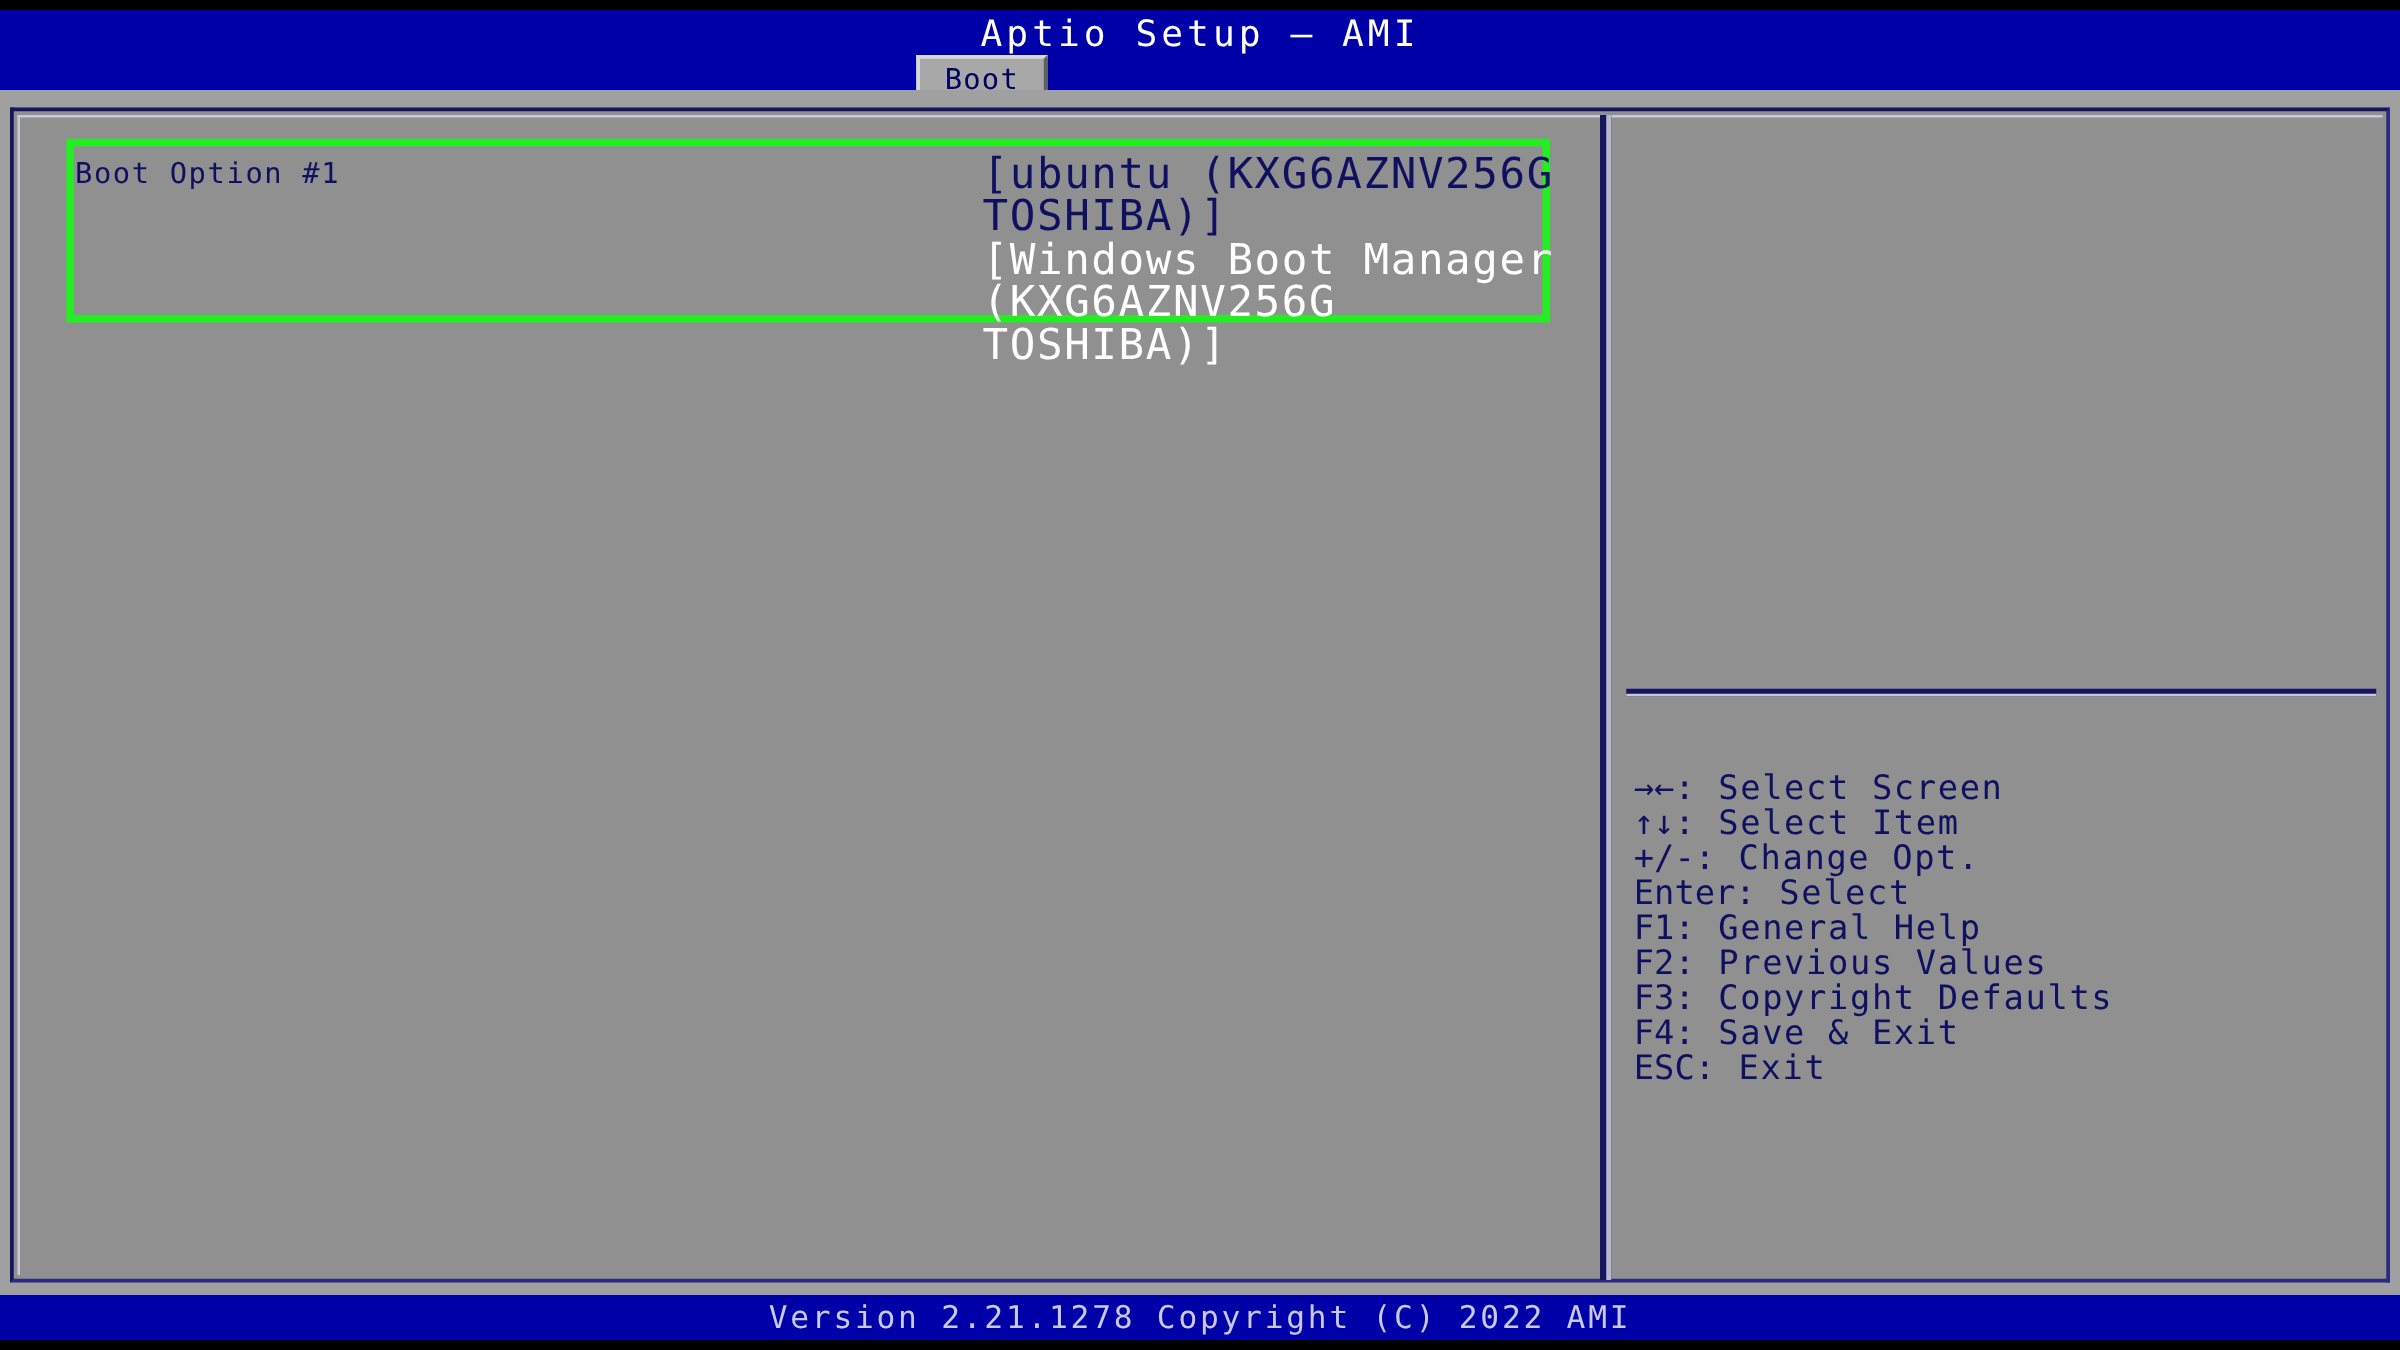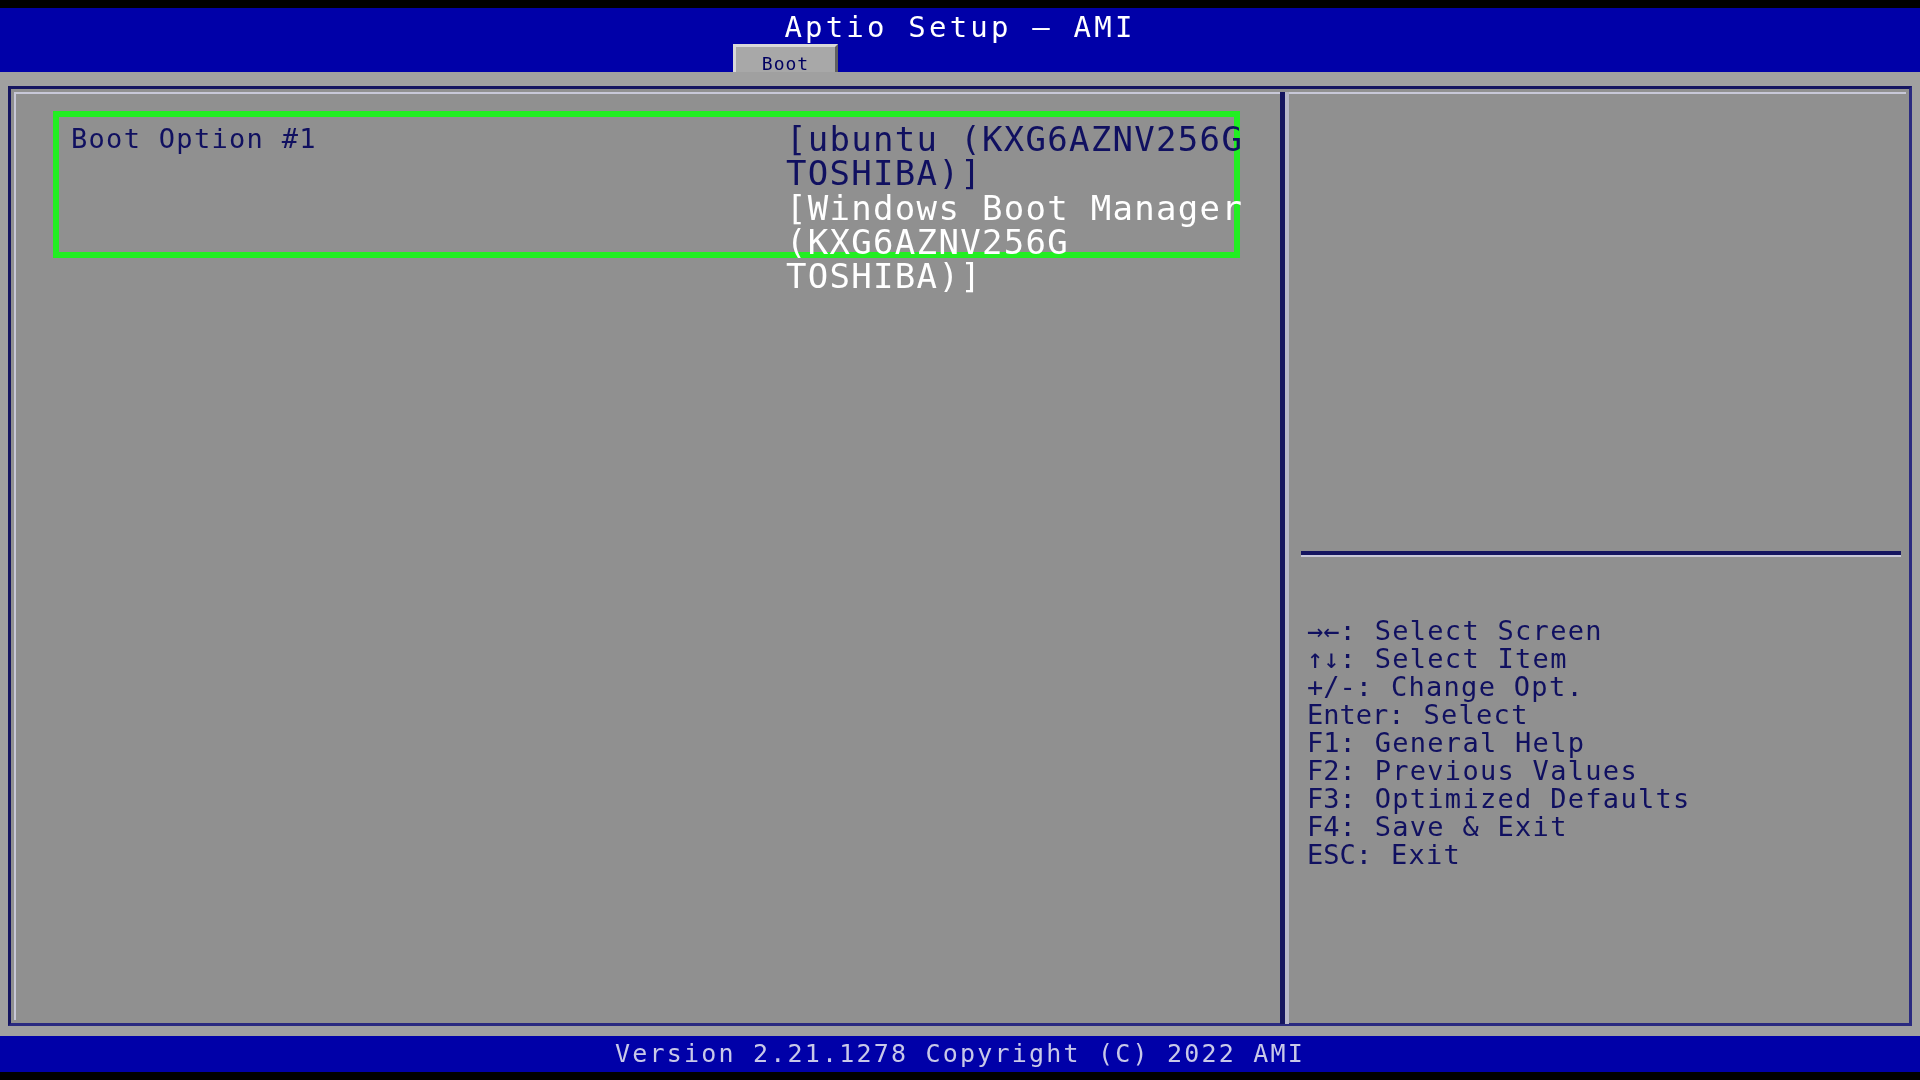--- a/index.html
+++ b/index.html
@@ -61,21 +61,21 @@
     border-top: 3px solid #d8d8d8;
     border-right: 3px solid #606060;
     box-sizing: border-box;
   }
   .tab-label {
     position: absolute;
     left: 0; top: 1px;
     width: 100%;
     text-align: center;
     color: #000060;
-    font-size: 18px;
+    font-size: 23px;
     line-height: 32px;
     letter-spacing: 1px;
     white-space: pre;
   }
 
   
   .main-area {
     position: absolute;
     left: 0; top: 72px;
     width: 1920px; height: 964px;
@@ -134,22 +134,22 @@
     position: absolute;
     left: 0;
     width: 1262px;
     height: 68px;
   }
   .boot-row.r1 { top: 28px; }
   .boot-row.r2 { top: 97px; }
 
   .boot-label {
     position: absolute;
-    left: 55px; top: 0;
-    font-size: 27px;
+    left: 44px; top: 0;
+    font-size: 23px;
     line-height: 34px;
     letter-spacing: 1.3px;
     white-space: pre;
   }
   .boot-value {
     position: absolute;
     left: 770px; top: 0;
     width: 470px;
     font-size: 34px;
     line-height: 34px;
@@ -269,21 +269,21 @@
 
         <div class="hr-rule"></div>
 
         <div class="legend">
           <div class="legend-row"><span class="legend-key">→←</span><span>: Select Screen</span></div>
           <div class="legend-row"><span class="legend-key">↑↓</span><span>: Select Item</span></div>
           <div class="legend-row"><span class="legend-key">+/-</span><span>: Change Opt.</span></div>
           <div class="legend-row"><span class="legend-key">Enter</span><span>: Select</span></div>
           <div class="legend-row"><span class="legend-key">F1</span><span>: General Help</span></div>
           <div class="legend-row"><span class="legend-key">F2</span><span>: Previous Values</span></div>
-          <div class="legend-row"><span class="legend-key">F3</span><span>: Optimized Defaults</span></div>
+          <div class="legend-row"><span class="legend-key">F3</span><span>: Copyright Defaults</span></div>
           <div class="legend-row"><span class="legend-key">F4</span><span>: Save &amp; Exit</span></div>
           <div class="legend-row"><span class="legend-key">ESC</span><span>: Exit</span></div>
         </div>
 
       </div>
 
     </div>
   </div>
 
   <div class="footer">

